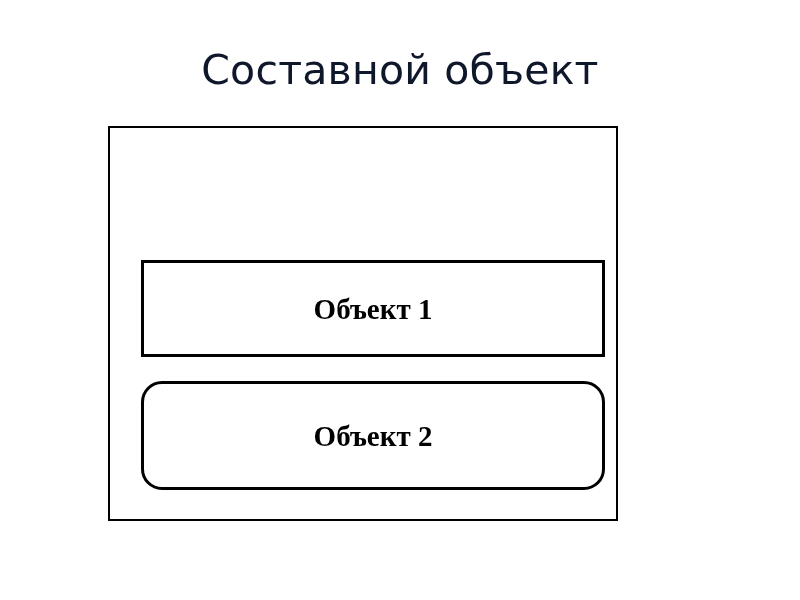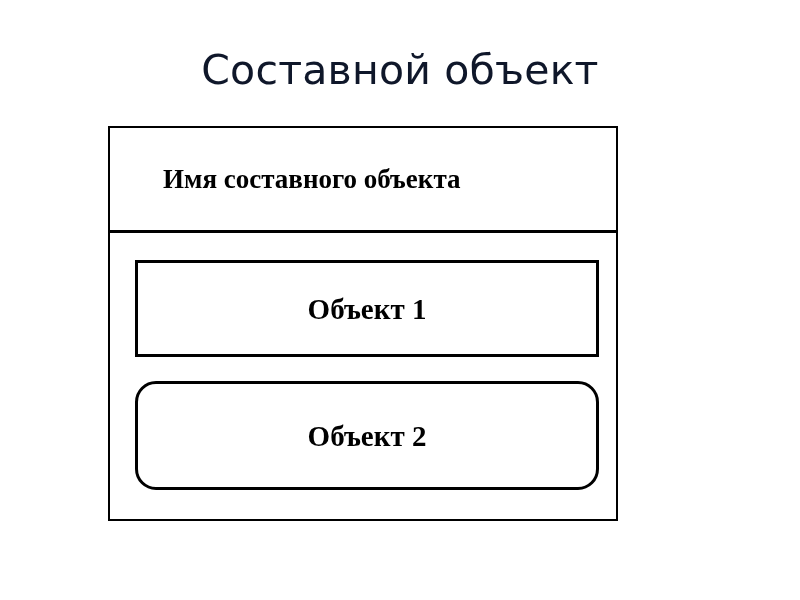--- a/index.html
+++ b/index.html
@@ -69,21 +69,21 @@
     font-weight: 700;
     font-size: 27px;
     line-height: 30px;
     color: #000000;
     white-space: nowrap;
   }
 
   
   #composite-body {
     position: absolute;
-    left: 4px;
+    left: 10px;
     top: 108px;                 
     width: 564px;
     height: 283px;
     box-sizing: border-box;
   }
 
   
   .child-box {
     position: absolute;
     left: 21px;
@@ -110,23 +110,20 @@
 </style>
 </head>
 <body>
 
 <div id="slide">
 
   <div id="slide-title">Составной объект</div>
 
   <div id="composite-box">
 
-    <div id="composite-header">
-      <div id="composite-name">Имя составного объекта</div>
-    </div>
 
     <div id="composite-body">
 
       <div id="child-box-1" class="child-box">
         <span class="child-label">Объект 1</span>
       </div>
 
       <div id="child-box-2" class="child-box">
         <span class="child-label">Объект 2</span>
       </div>

